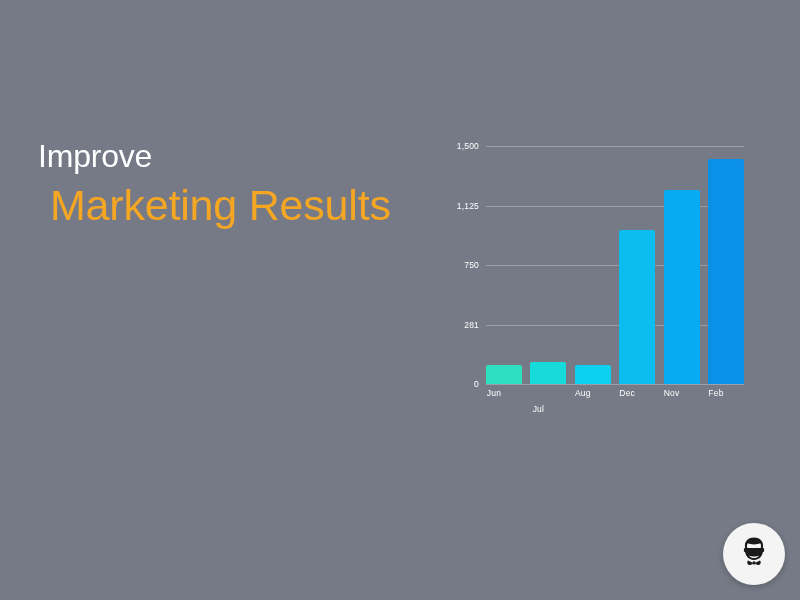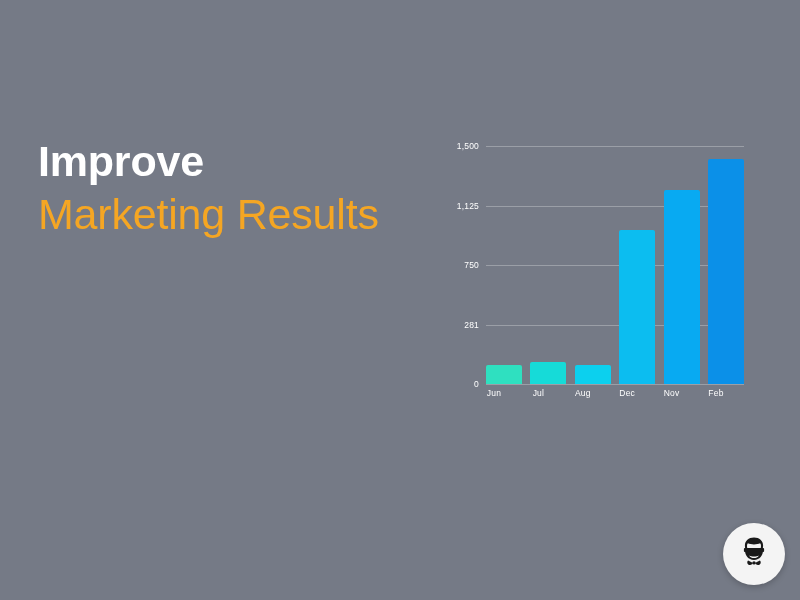--- a/index.html
+++ b/index.html
@@ -21,35 +21,35 @@
   }
 
   
   #text-column {
     position: absolute;
     left: 38px;
     top: 140px;
     width: 380px;
   }
   #headline-primary {
-    font-size: 43px;
+    font-size: 32px;
     line-height: 1.0;
     color: #ffffff;
-    font-weight: 700;
+    font-weight: 400;
     letter-spacing: -0.2px;
     margin: 0 0 10px 0;
     white-space: nowrap;
   }
   #headline-secondary {
     font-size: 43px;
     line-height: 1.0;
     color: #f5a623;
     font-weight: 400;
     letter-spacing: -0.2px;
-    margin: 0;
+    margin: 12px;
     white-space: nowrap;
   }
   #body-paragraph {
     margin: 34px 0 0 0;
     font-size: 15px;
     line-height: 1.62;
     color: #eef0f2;
     font-weight: 400;
     width: 372px;
   }
@@ -185,21 +185,21 @@
           <div class="bar-slot">
             <div class="bar" style="height: 194.049px; background: rgb(8, 170, 242);"></div>
           </div>
           <div class="bar-slot">
             <div class="bar" style="height: 224.989px; background: rgb(11, 144, 232);"></div>
           </div>
         </div>
     </div>
     <div id="x-axis-labels">
         <div class="x-tick-label" style="color: rgb(255, 255, 255);">Jun</div>
-        <div class="x-tick-label" style="color: rgb(255, 255, 255);">Jul</div>
+        <div class="x-tick-label" style="color: rgb(255, 255, 255); margin-top: 16px;">Jul</div>
         <div class="x-tick-label" style="color: rgb(255, 255, 255);">Aug</div>
         <div class="x-tick-label" style="color: rgb(255, 255, 255);">Dec</div>
         <div class="x-tick-label" style="color: rgb(255, 255, 255);">Nov</div>
         <div class="x-tick-label" style="color: rgb(255, 255, 255);">Feb</div>
       </div>
   </div>
 
   <div id="logo-badge">
     <svg width="34" height="36" viewBox="0 0 34 36">
       <path fill="#1a1a1a" d="M17 1.4c-5.4 0-9.1 3.3-9.1 8.0 0 1.2 0.15 2.4 0.4 3.3l2.0-0.55c-0.2-0.8-0.3-1.7-0.3-2.5 0-1.1 0.35-1.9 0.9-2.4 1.5 0.75 3.8 1.15 6.1 1.15s4.6-0.4 6.1-1.15c0.55 0.5 0.9 1.3 0.9 2.4 0 0.8-0.1 1.7-0.3 2.5l2.0 0.55c0.25-0.9 0.4-2.1 0.4-3.3 0-4.7-3.7-8.0-9.1-8.0z"></path>

